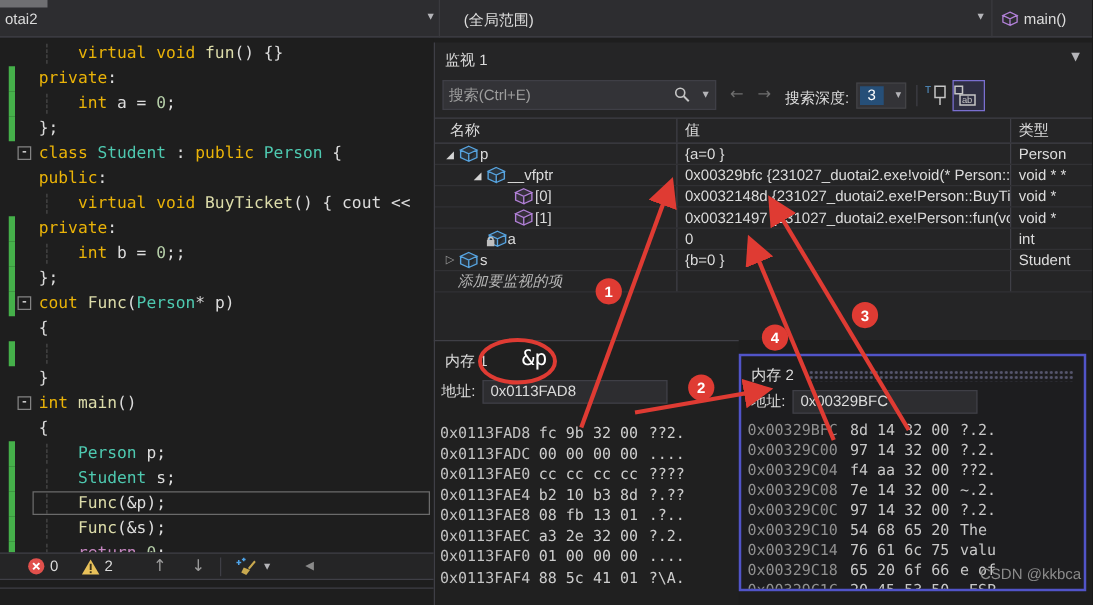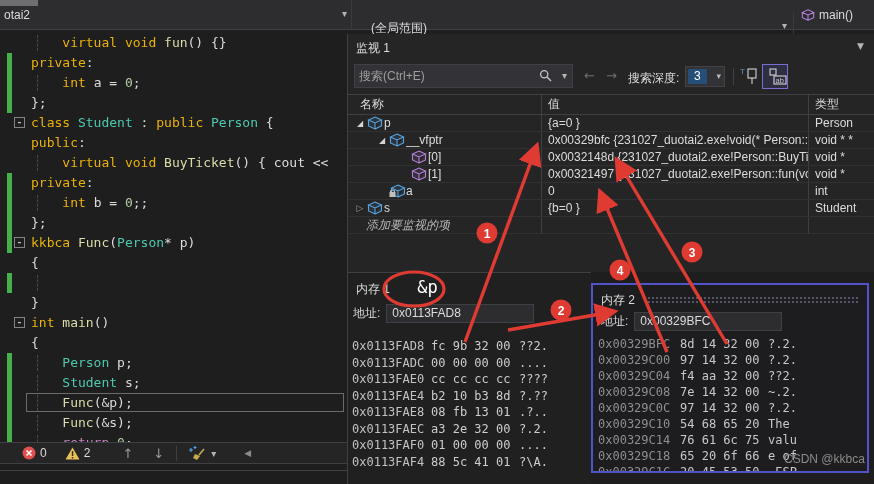--- a/index.html
+++ b/index.html
@@ -6,21 +6,21 @@
   html,body{background:#161616}
   #root{position:relative;width:874px;height:484px;background:#1e1e1e;overflow:hidden;
         font-family:"Liberation Sans",sans-serif;color:#dcdcdc;font-size:12px}
 
   
   .topbar{position:absolute;left:0;top:0;width:874px;height:30px;background:#2d2d30;border-bottom:1px solid #3f3f46}
   .topstrip{position:absolute;left:0;top:0;width:38px;height:6px;background:#6f6f72}
   .tb-left{position:absolute;left:0;top:0;width:352px;height:30px;border-right:1px solid #3a3a3e}
   .tb-left .lbl{position:absolute;left:4px;top:8px}
   .tb-left .caret{position:absolute;right:4px;top:8px}
-  .tb-mid{position:absolute;left:353px;top:12px;width:441px;height:30px;border-right:1px solid #3a3a3e}
+  .tb-mid{position:absolute;left:353px;top:0;width:441px;height:30px;border-right:1px solid #3a3a3e}
   .tb-mid .lbl{position:absolute;left:18px;top:8px}
   .tb-mid .caret{position:absolute;right:6px;top:8px}
   .tb-right{position:absolute;left:795px;top:0;width:79px;height:30px}
   .tb-right .lbl{position:absolute;left:24px;top:8px}
   .tb-right svg{position:absolute;left:6px;top:8px}
   .caret{color:#b4b4b8;font-size:10px;font-family:"DejaVu Sans",sans-serif}
 
   
   .editor{position:absolute;left:0;top:31px;width:347px;height:411px;overflow:hidden;background:#1e1e1e}
   .code-area{position:absolute;left:0;top:2px;width:100%}
@@ -55,21 +55,21 @@
   .searchbox .caret{position:absolute;right:5px;top:5px}
   .w-nav-l{position:absolute;left:236px;top:8px;color:#6e6e6e;font-family:"DejaVu Sans",sans-serif;font-size:13px}
   .w-nav-r{position:absolute;left:258px;top:8px;color:#6e6e6e;font-family:"DejaVu Sans",sans-serif;font-size:13px}
   .depth-lbl{position:absolute;left:280px;top:10px}
   .depth-combo{position:absolute;left:337px;top:6px;width:40px;height:21px;background:#333337;border:1px solid #434346}
   .depth-combo .val{position:absolute;left:2px;top:2px;padding:0 6px;background:#264f78;color:#fff;line-height:15px}
   .depth-combo .caret{position:absolute;right:3px;top:4px;font-size:9px}
   .w-sep{position:absolute;left:385px;top:8px;width:1px;height:17px;background:#3f3f46}
   .pinbtn{position:absolute;left:392px;top:6px;width:20px;height:20px}
   .abbtn{position:absolute;left:414px;top:4px;width:26px;height:25px;border:1px solid #7a6fd0;background:#2e2e42;
-         display:flex;align-items:center;justify-content:flex-end}
+         display:flex;align-items:center;justify-content:flex-start}
   .w-header{display:flex;height:21px;border-top:1px solid #3f3f46;border-bottom:1px solid #3f3f46;align-items:center}
   .wc1{width:194px;padding-left:12px;border-right:1px solid #3f3f46;height:100%;display:flex;align-items:center}
   .wc2{width:267px;padding-left:6px;border-right:1px solid #3f3f46;height:100%;display:flex;align-items:center;
        overflow:hidden;white-space:nowrap}
   .wc3{flex:1;padding-left:6px;height:100%;display:flex;align-items:center;overflow:hidden;white-space:nowrap}
   .w-row{display:flex;height:17px;border-bottom:1px solid #313134;align-items:center}
   .w-row .wc1{padding-left:0}
   .exp{width:12px;text-align:center;font-family:"DejaVu Sans",sans-serif;font-size:8px;color:#d4d4d4;flex:none}
   .exp-closed{color:#9a9a9a;font-size:9px}
   .w-icon{width:18px;flex:none;display:flex;align-items:center;justify-content:center}
@@ -132,21 +132,21 @@
         <div class="cl"><i class="guide"></i><span class="ct"><span class="tk-pl">    </span><span class="tk-kw">virtual void </span><span class="tk-fn">fun</span><span class="tk-pl">() {}</span></span></div>
         <div class="cl"><i class="chg"></i><span class="ct"><span class="tk-kw">private</span><span class="tk-pl">:</span></span></div>
         <div class="cl"><i class="chg"></i><i class="guide"></i><span class="ct"><span class="tk-pl">    </span><span class="tk-kw">int </span><span class="tk-pl">a = </span><span class="tk-num">0</span><span class="tk-pl">;</span></span></div>
         <div class="cl"><i class="chg"></i><span class="ct"><span class="tk-pl">};</span></span></div>
         <div class="cl"><i class="fold"></i><span class="ct"><span class="tk-kw">class </span><span class="tk-ty">Student</span><span class="tk-pl"> : </span><span class="tk-kw">public </span><span class="tk-ty">Person</span><span class="tk-pl"> {</span></span></div>
         <div class="cl"><span class="ct"><span class="tk-kw">public</span><span class="tk-pl">:</span></span></div>
         <div class="cl"><i class="guide"></i><span class="ct"><span class="tk-pl">    </span><span class="tk-kw">virtual void </span><span class="tk-fn">BuyTicket</span><span class="tk-pl">() { cout &lt;&lt;</span></span></div>
         <div class="cl"><i class="chg"></i><span class="ct"><span class="tk-kw">private</span><span class="tk-pl">:</span></span></div>
         <div class="cl"><i class="chg"></i><i class="guide"></i><span class="ct"><span class="tk-pl">    </span><span class="tk-kw">int </span><span class="tk-pl">b = </span><span class="tk-num">0</span><span class="tk-pl">;;</span></span></div>
         <div class="cl"><i class="chg"></i><span class="ct"><span class="tk-pl">};</span></span></div>
-        <div class="cl"><i class="chg"></i><i class="fold"></i><span class="ct"><span class="tk-kw">kkbca </span><span class="tk-fn">Func</span><span class="tk-pl">(</span><span class="tk-ty">Person</span><span class="tk-pl">* p)</span></span></div>
+        <div class="cl"><i class="chg"></i><i class="fold"></i><span class="ct"><span class="tk-kw">cout </span><span class="tk-fn">Func</span><span class="tk-pl">(</span><span class="tk-ty">Person</span><span class="tk-pl">* p)</span></span></div>
         <div class="cl"><span class="ct"><span class="tk-pl">{</span></span></div>
         <div class="cl"><i class="chg"></i><i class="guide"></i></div>
         <div class="cl"><span class="ct"><span class="tk-pl">}</span></span></div>
         <div class="cl"><i class="fold"></i><span class="ct"><span class="tk-kw">int </span><span class="tk-fn">main</span><span class="tk-pl">()</span></span></div>
         <div class="cl"><span class="ct"><span class="tk-pl">{</span></span></div>
         <div class="cl"><i class="chg"></i><i class="guide"></i><span class="ct"><span class="tk-pl">    </span><span class="tk-ty">Person</span><span class="tk-pl"> p;</span></span></div>
         <div class="cl"><i class="chg"></i><i class="guide"></i><span class="ct"><span class="tk-pl">    </span><span class="tk-ty">Student</span><span class="tk-pl"> s;</span></span></div>
         <div class="cl current"><i class="chg"></i><i class="guide"></i><span class="ct"><span class="tk-pl">    </span><span class="tk-fn">Func</span><span class="tk-pl">(&amp;p);</span></span></div>
         <div class="cl"><i class="chg"></i><i class="guide"></i><span class="ct"><span class="tk-pl">    </span><span class="tk-fn">Func</span><span class="tk-pl">(&amp;s);</span></span></div>
         <div class="cl"><i class="chg"></i><i class="guide"></i><span class="ct"><span class="tk-pl">    </span><span class="tk-ctrl">return </span><span class="tk-num">0</span><span class="tk-pl">;</span></span></div>

